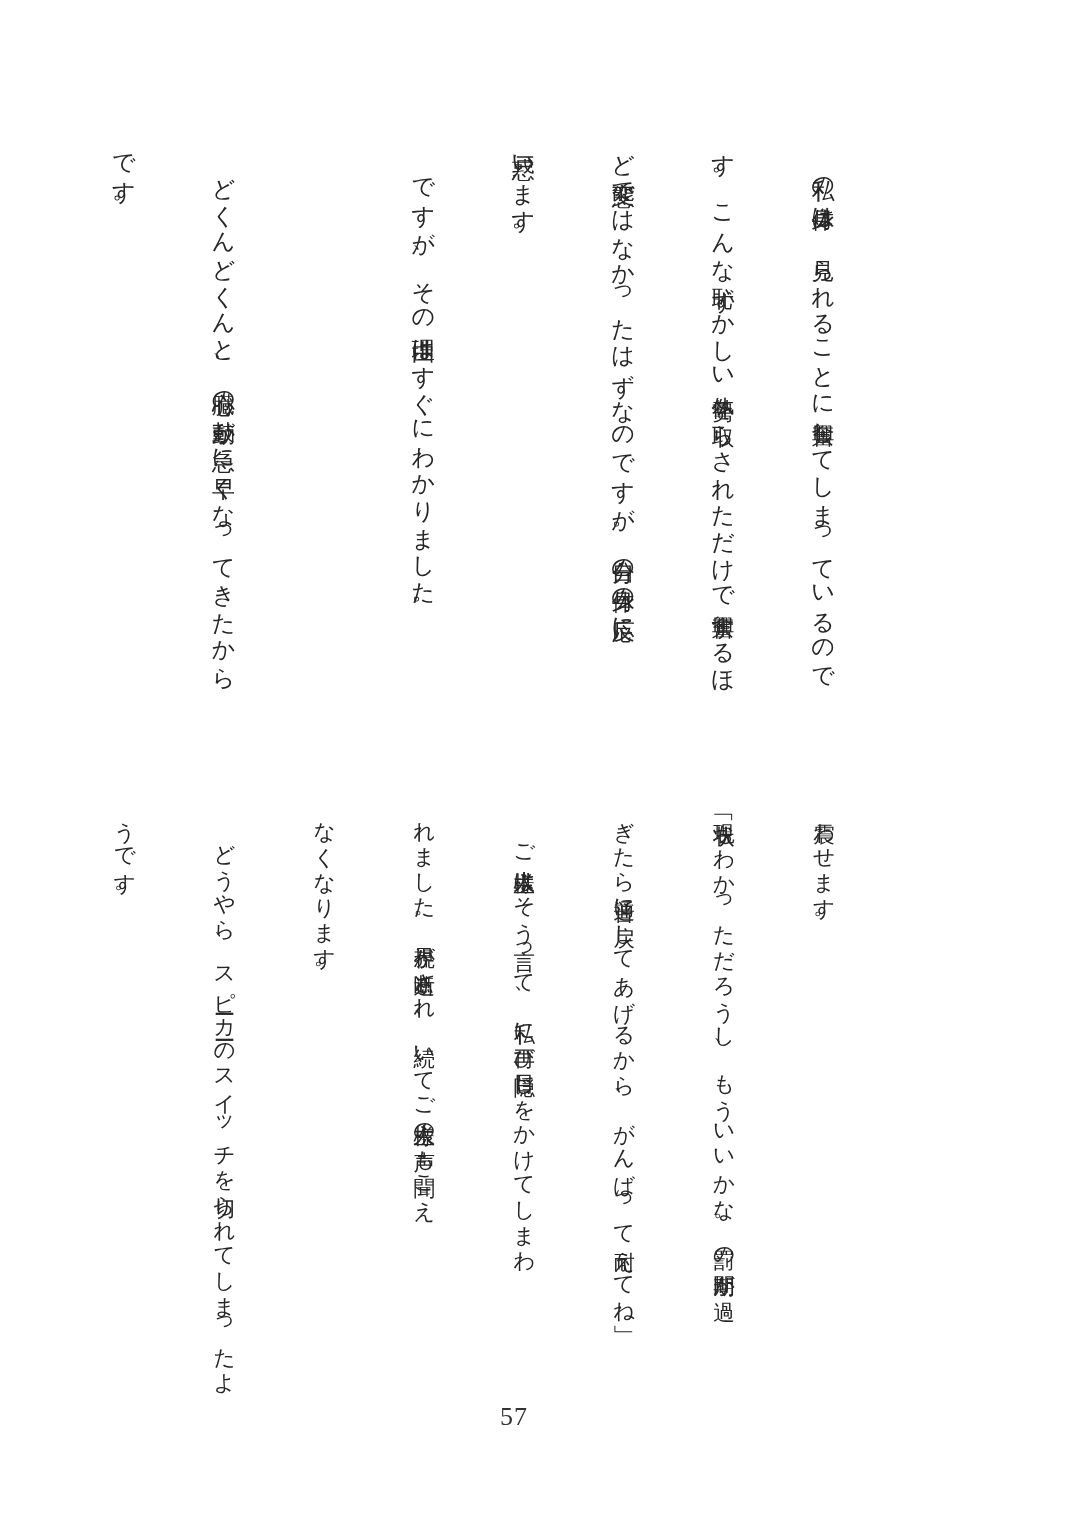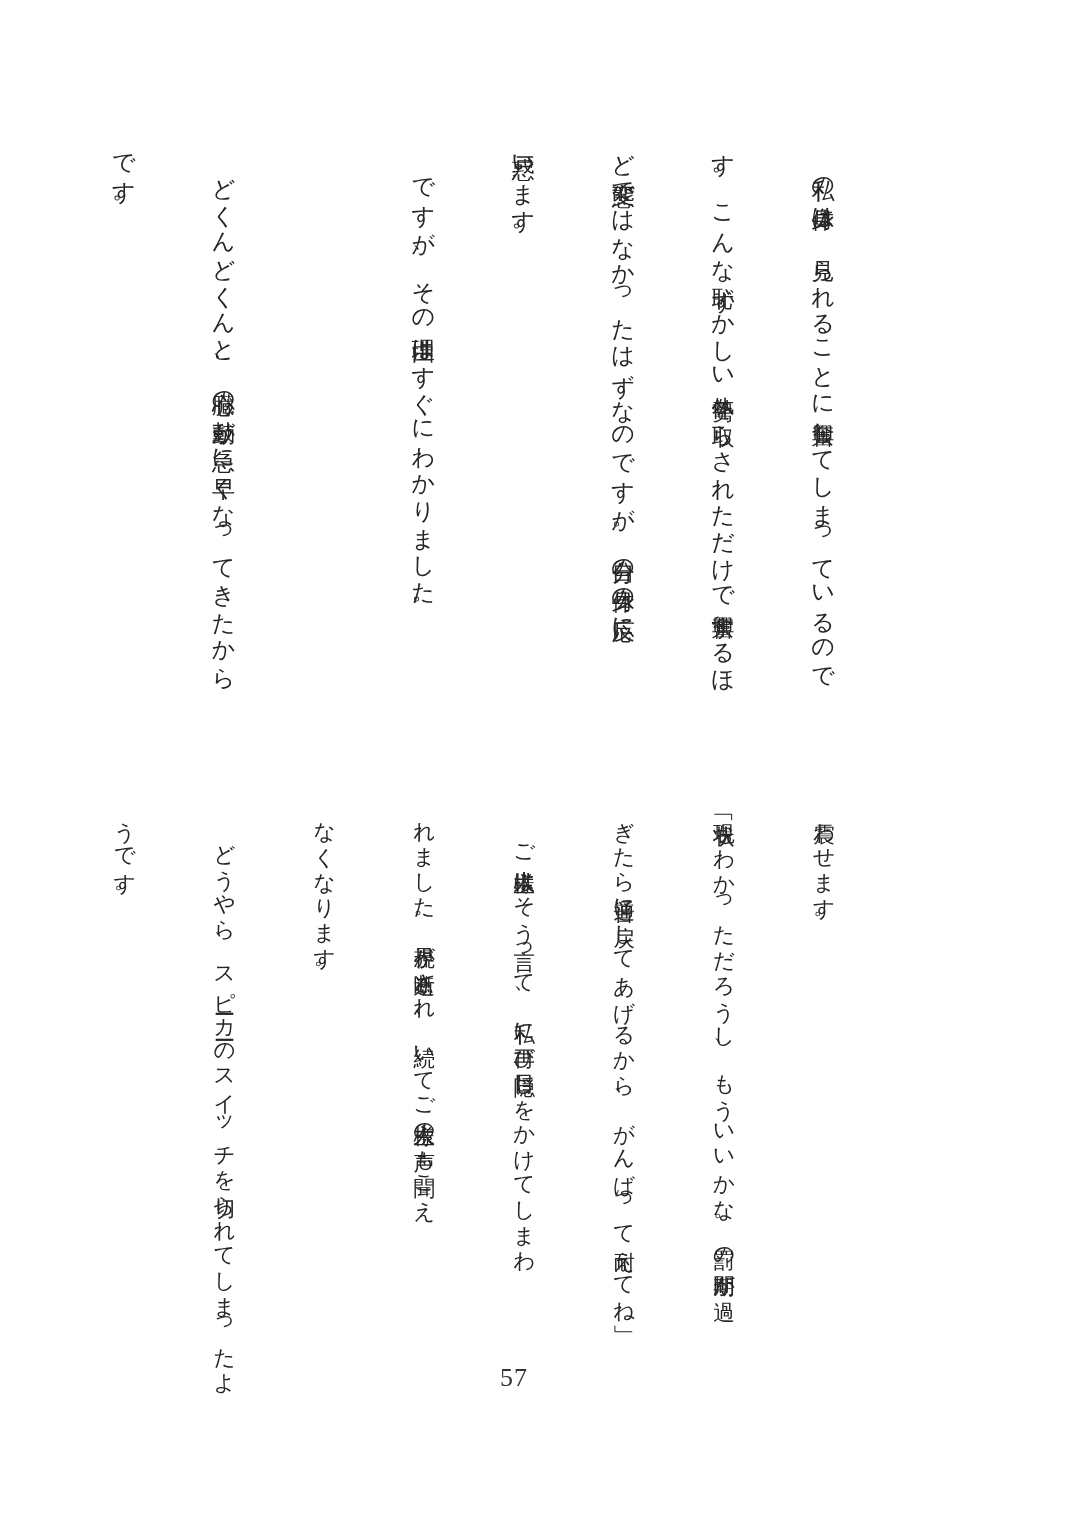--- a/index.html
+++ b/index.html
@@ -44,21 +44,21 @@
   }
   .tier-lower {
     top: 807px;
     right: 174px;
     height: 578px;
     font-size: 21.5px;
     letter-spacing: 0.7px;
   }
   .page-number {
     position: absolute;
-    top: 1363px;
+    top: 1402px;
     left: 484px;
     width: 60px;
     text-align: center;
     font-size: 26px;
     color: #333333;
     letter-spacing: 1px;
   }
 </style>
 </head>
 <body>

